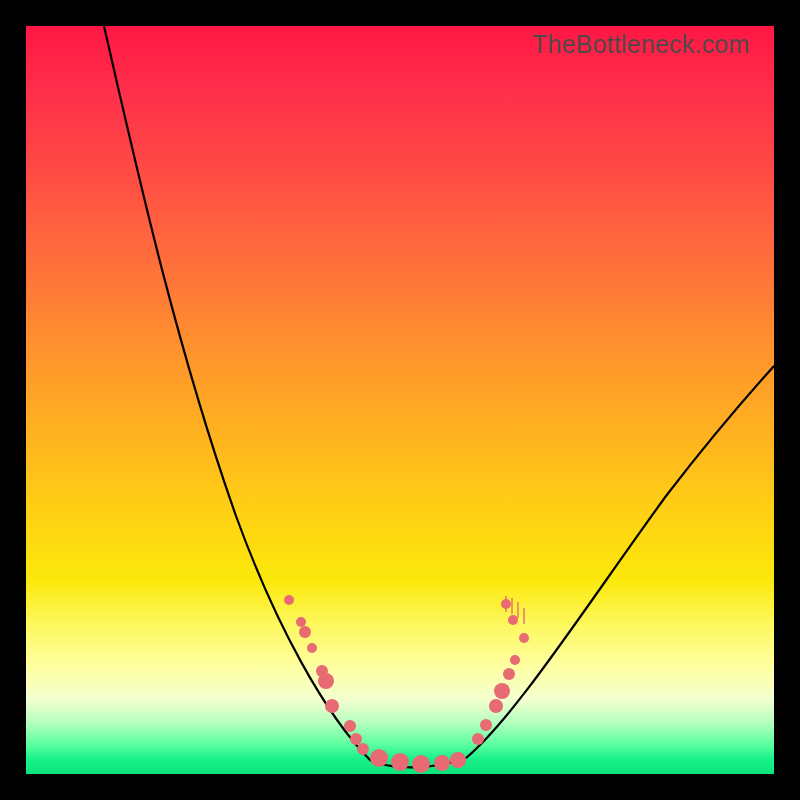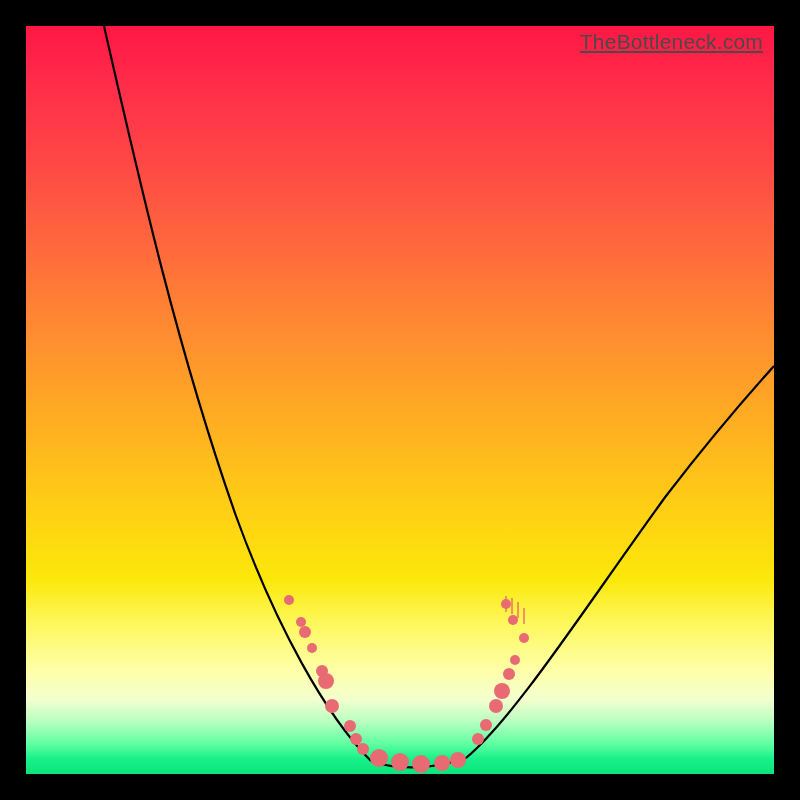--- a/index.html
+++ b/index.html
@@ -32,27 +32,26 @@
       #f4ffce 90%,
       #b8ffc0 93%,
       #5effa0 96%,
       #18f08a 98%,
       #0be47a 100%
     );
   }
   .watermark {
     position: absolute;
     top: 4px;
-    right: 11px;
+    right: 24px;
     color: #4a4a4a;
-    font-size: 21px;
+    font-size: 25px;
     font-weight: 400;
     letter-spacing: 0.2px;
     pointer-events: none;
-    text-decoration: underline;
   }
   svg.curves {
     position: absolute;
     left: 0;
     top: 0;
     width: 748px;
     height: 748px;
   }
   .curve {
     fill: none;

